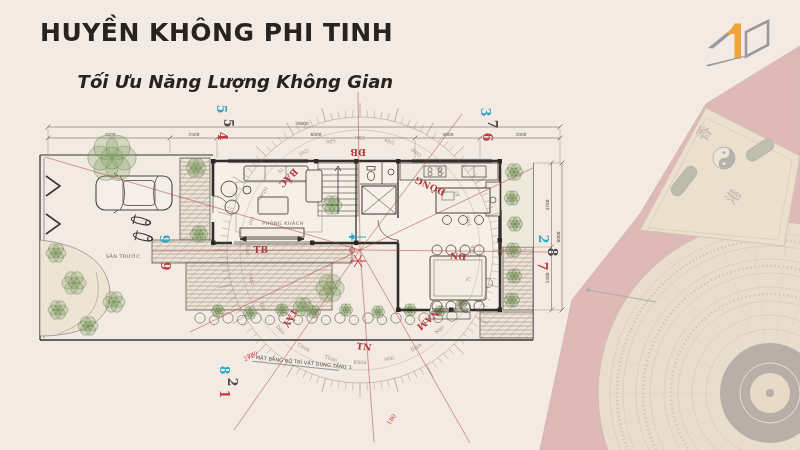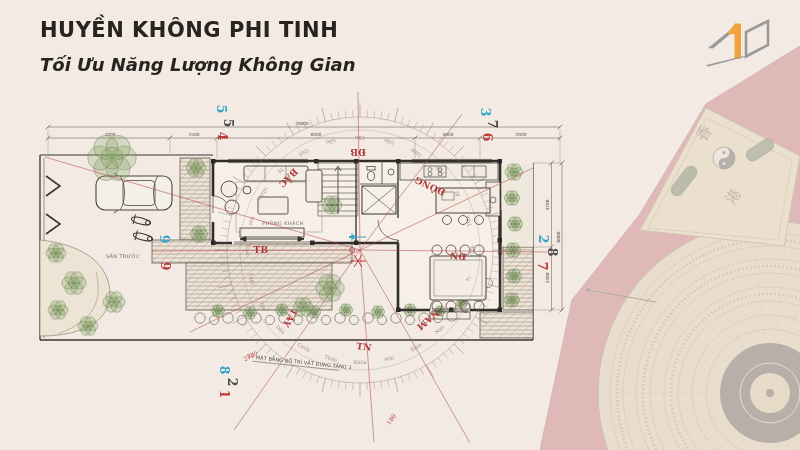--- a/index.html
+++ b/index.html
@@ -5,26 +5,26 @@
   html,body{margin:0;padding:0;}
   #canvas{
     position:relative;
     width:800px;height:450px;
     background:#f2eae3;
     overflow:hidden;
     font-family:"DejaVu Sans", sans-serif;
   }
   #header{position:absolute;left:40px;top:18px;z-index:5;}
   #title{
-    font-size:21px;font-weight:bold;letter-spacing:.5px;
+    font-size:25px;font-weight:bold;letter-spacing:.5px;
     color:#27231f;font-family:"DejaVu Sans", sans-serif;
   }
   #subtitle{
-    margin-top:12px;font-size:18px;font-weight:bold;font-style:italic;
-    color:#27231f;font-family:"DejaVu Sans", sans-serif;
+    margin-top:24px;font-size:18px;font-weight:bold;font-style:italic;
+    color:#27231f;font-family:"DejaVu Sans", sans-serif;text-align:right;
   }
   #logo{position:absolute;right:22px;top:12px;z-index:5;}
   svg text{user-select:none;}
 </style>
 </head>
 <body>
 
 <div id="canvas">
 
   <div id="header">

